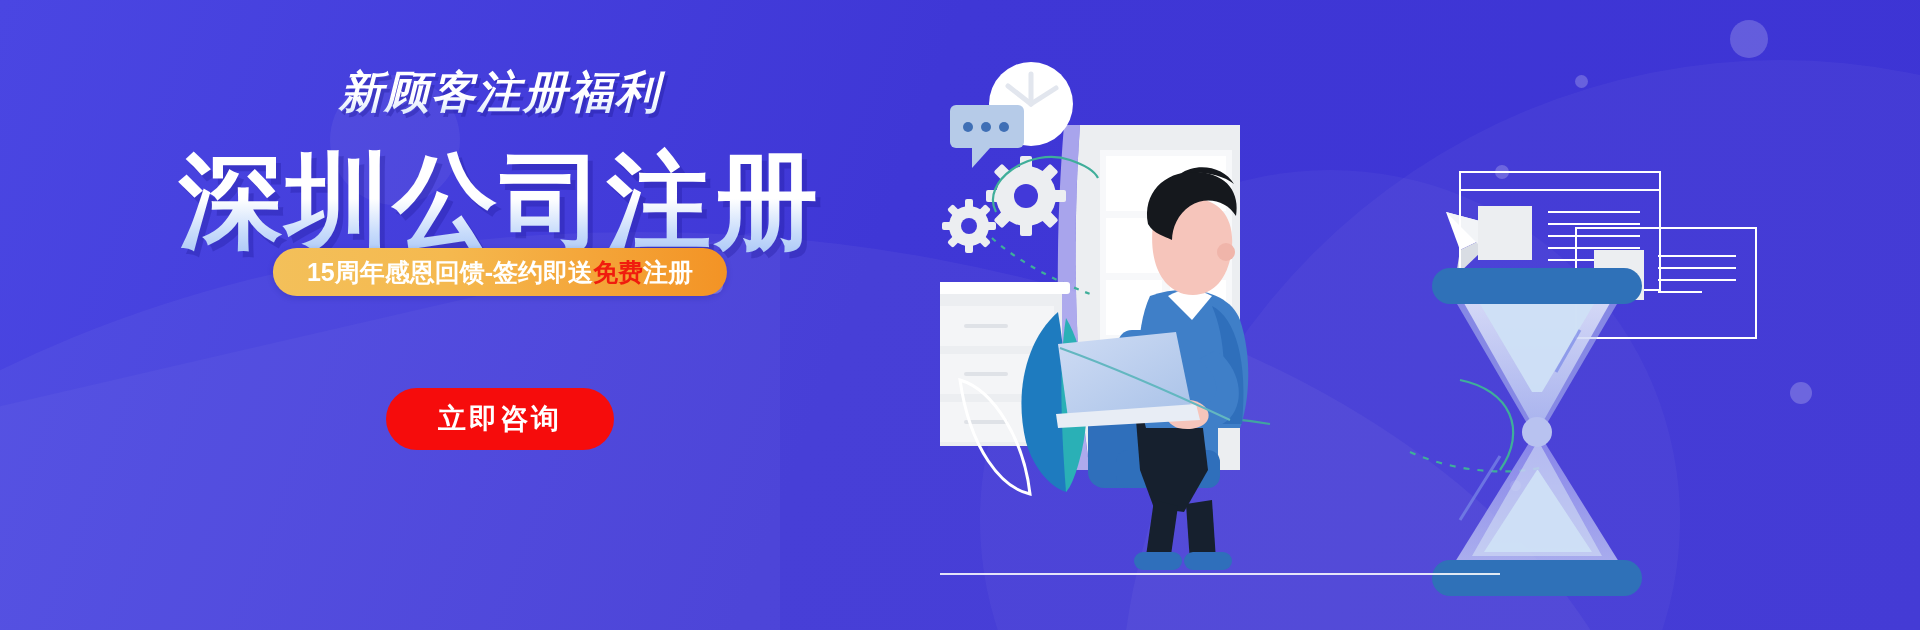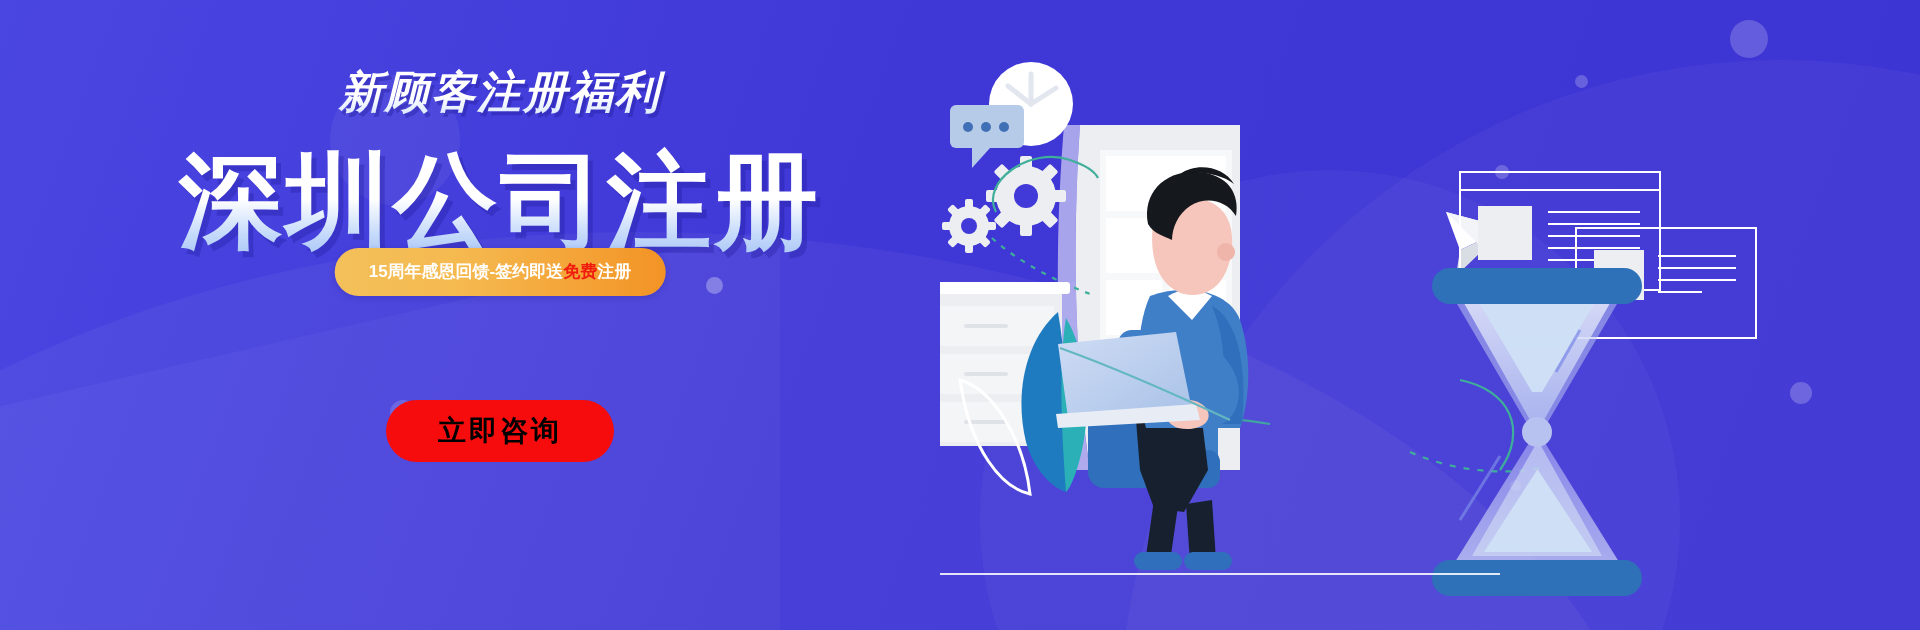--- a/index.html
+++ b/index.html
@@ -67,21 +67,21 @@
     background:linear-gradient(180deg,#ffffff 0%,#ffffff 48%,#c8dcfb 78%,#a9c6f6 100%);
     -webkit-background-clip:text;background-clip:text;color:transparent;
     -webkit-text-fill-color:transparent;
     filter:drop-shadow(5px 6px 0 rgba(30,24,150,0.30));
     margin-top:20px;
   }
   .pill{
     position:absolute;left:50%;transform:translateX(-50%);top:248px;
     height:48px;line-height:48px;padding:0 34px;border-radius:24px;
     background:linear-gradient(90deg,#f3c05a 0%,#f5b94f 38%,#f39325 100%);
-    color:#ffffff;font-size:17px;font-weight:bold;white-space:nowrap;
+    color:#ffffff;font-size:25px;font-weight:bold;white-space:nowrap;
     box-shadow:0 2px 6px rgba(20,14,110,0.18);
   }
   .pill .hl{color:#f01c0e;}
   .tagline{
     position:absolute;left:0;right:0;top:310px;
     font-size:56px;font-weight:bold;font-style:italic;letter-spacing:2px;
     white-space:nowrap;
     filter:drop-shadow(4px 5px 0 rgba(30,24,150,0.28));
   }
   .tagline .w{
@@ -89,24 +89,24 @@
     -webkit-background-clip:text;background-clip:text;color:transparent;
     -webkit-text-fill-color:transparent;
   }
   .tagline .num{
     color:#f2f22a;-webkit-text-fill-color:#f2f22a;
     font-size:76px;padding:0 4px;
     background:linear-gradient(180deg,#f7f736 0%,#e9e80f 100%);
     -webkit-background-clip:text;background-clip:text;
   }
   .cta{
-    position:absolute;left:50%;transform:translateX(-50%);top:400px;
+    position:absolute;left:50%;transform:translateX(-50%);top:388px;
     width:228px;height:62px;border-radius:31px;
     background:#f60c0c;border:none;outline:none;cursor:pointer;
-    color:#000000;font-size:28px;font-weight:bold;letter-spacing:3px;
+    color:#ffffff;font-size:28px;font-weight:bold;letter-spacing:3px;
     font-family:"Liberation Sans","DejaVu Sans",sans-serif;
   }
 
   
   .scene{position:absolute;left:940px;top:0;width:980px;height:630px;}
   .svg-scene{position:absolute;left:0;top:0;}
 </style>
 </head>
 <body>
 

